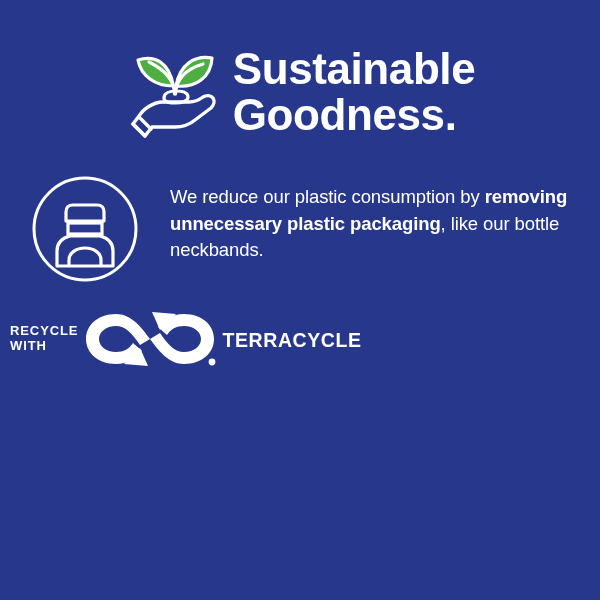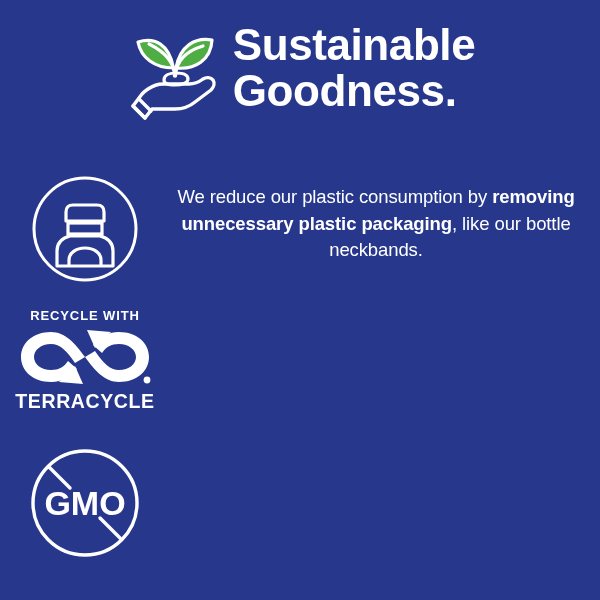--- a/index.html
+++ b/index.html
@@ -24,21 +24,21 @@
   }
 
   
   .header {
     position: absolute;
     left: 0;
     top: 22px;
     width: 600px;
     height: 118px;
     display: flex;
-    align-items: flex-start;
+    align-items: flex-end;
     justify-content: center;
   }
   .header-logo {
     width: 100px;
     height: 100px;
     flex: 0 0 auto;
     margin-right: 8px;
   }
   .header-title {
     color: #ffffff;
@@ -72,37 +72,35 @@
   }
   .row-text {
     flex: 1 1 auto;
     color: #ffffff;
     font-size: 18.5px;
     line-height: 26.5px;
     font-weight: 400;
     letter-spacing: -0.1px;
     padding-right: 18px;
     padding-top: 12px;
-    text-align: center;
   }
   .row-text b {
     font-weight: 700;
   }
   .sup {
     font-size: 11px;
     vertical-align: super;
     line-height: 0;
     font-weight: 700;
   }
 
   
   .tc-badge {
     width: 150px;
     display: flex;
-    flex-direction: column;
     align-items: center;
   }
   .tc-top {
     color: #ffffff;
     font-size: 13px;
     font-weight: 700;
     letter-spacing: 0.9px;
     margin-bottom: 3px;
   }
   .tc-mark {
@@ -213,27 +211,16 @@
         </div>
 
         <div class="tc-bottom">TERRACYCLE</div>
       </div>
     </div>
 
   </div>
 
   <div class="row" id="row-3">
 
-    <div class="row-icon">
-      <div>
-        <svg class="icon-svg" viewBox="0 0 118 118" width="118" height="118" aria-hidden="true">
-          <circle cx="59" cy="59" r="52" fill="none" stroke="#ffffff" stroke-width="3.4"></circle>
-
-          <line x1="23" y1="23" x2="44" y2="44" stroke="#ffffff" stroke-width="3.4" stroke-linecap="round"></line>
-          <line x1="74" y1="74" x2="95" y2="95" stroke="#ffffff" stroke-width="3.4" stroke-linecap="round"></line>
-          <text x="59" y="71" text-anchor="middle" font-family="Liberation Sans, sans-serif" font-size="34" font-weight="700" fill="#ffffff">GMO</text>
-        </svg>
-      </div>
-    </div>
 
   </div>
 
 </div>
 
 </body></html>

